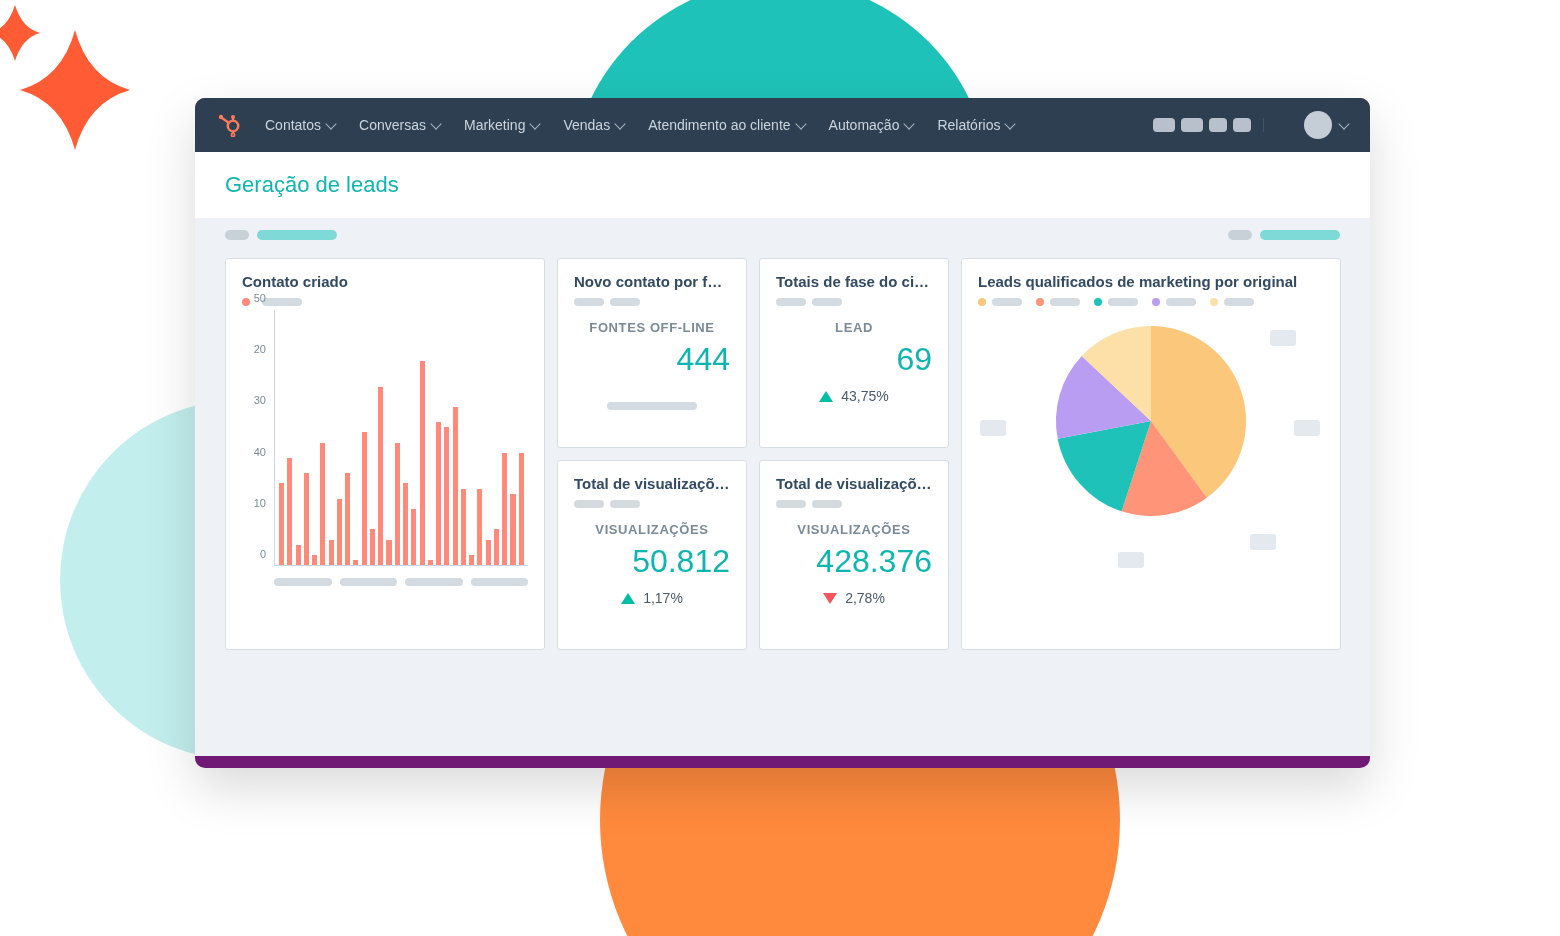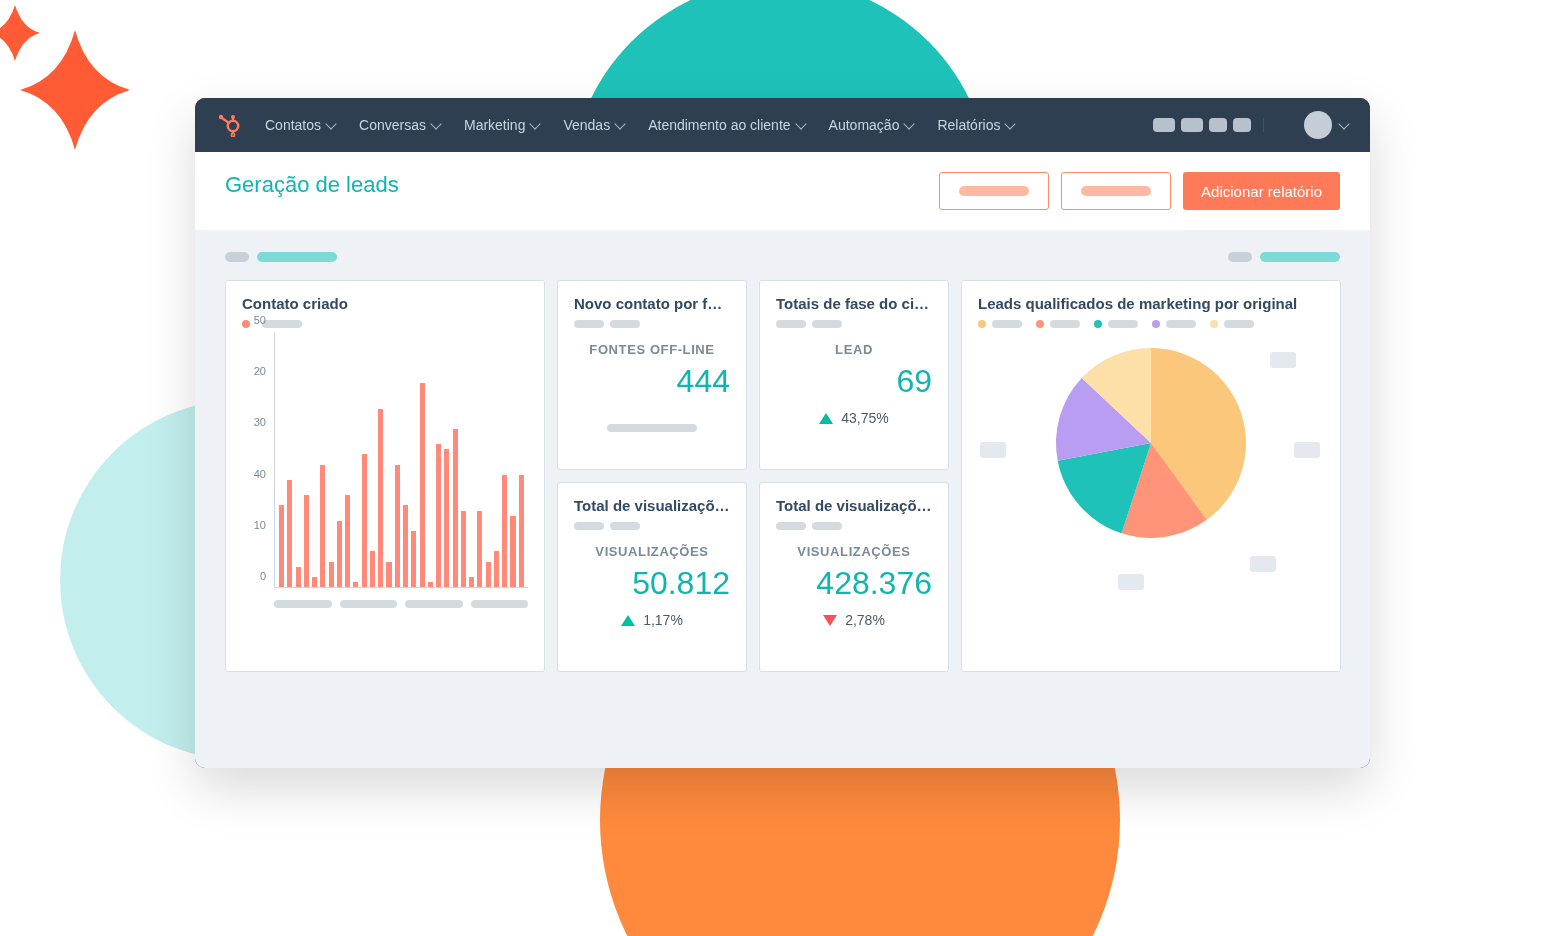--- a/index.html
+++ b/index.html
@@ -44,21 +44,21 @@
   .pagehead {
     display: flex; padding: 20px 30px; background: #fff;
   }
   .page-title { color: #0fb5b0; font-size: 22px; font-weight: 400; }
   .page-actions { margin-left: auto; display: flex; gap: 12px; }
   .ghost-btn { height: 38px; width: 110px; border: 1px solid #ff8a66; border-radius: 3px; display: flex; align-items: center; justify-content: center; }
   .ghost-btn .ph { width: 70px; height: 10px; border-radius: 5px; background: #ffb9a3; }
   .primary-btn { height: 38px; padding: 0 18px; background: #ff7a59; color: #fff; border-radius: 3px; display: flex; align-items: center; font-size: 15px; font-weight: 500; cursor: pointer; }
 
   
-  .dash-body { background: #eef2f6; padding: 18px 30px 30px 30px; height: calc(100% - 54px - 78px); }
+  .dash-body { background: #eef2f6; padding: 8px 30px 30px 30px; height: calc(100% - 54px - 78px); }
   .filters-row { display: flex; align-items: center; margin-bottom: 14px; }
   .ph-gray { background: #c8d0d8; border-radius: 5px; height: 10px; }
   .ph-teal { background: #7edad6; border-radius: 5px; height: 10px; }
   .filters-row .left .g1 { width: 24px; display: inline-block; margin-right: 8px; }
   .filters-row .left .t1 { width: 80px; display: inline-block; }
   .filters-row .right { margin-left: auto; }
   .filters-row .right .g1 { width: 24px; display: inline-block; margin-right: 8px; }
   .filters-row .right .t1 { width: 80px; display: inline-block; }
 
   .grid {
@@ -173,31 +173,20 @@
       <span class="pill d"></span>
     </div>
     <div class="avatar-wrap">
       <span class="avatar"></span>
       <span class="chev"></span>
     </div>
   </div>
 
   <div class="pagehead">
     <div class="page-title">Geração de leads</div>
-    <div class="page-actions">
-      <div class="ghost-btn">
-          <span class="ph"></span>
-        </div>
-      <div class="ghost-btn">
-          <span class="ph"></span>
-        </div>
-      <div class="primary-btn">
-          <span>Adicionar relatório</span>
-        </div>
-    </div>
   </div>
 
   <div class="dash-body">
     <div class="filters-row">
       <div class="left">
         <span class="ph-gray g1"></span><span class="ph-teal t1"></span>
       </div>
       <div class="right">
         <span class="ph-gray g1"></span><span class="ph-teal t1"></span>
       </div>

